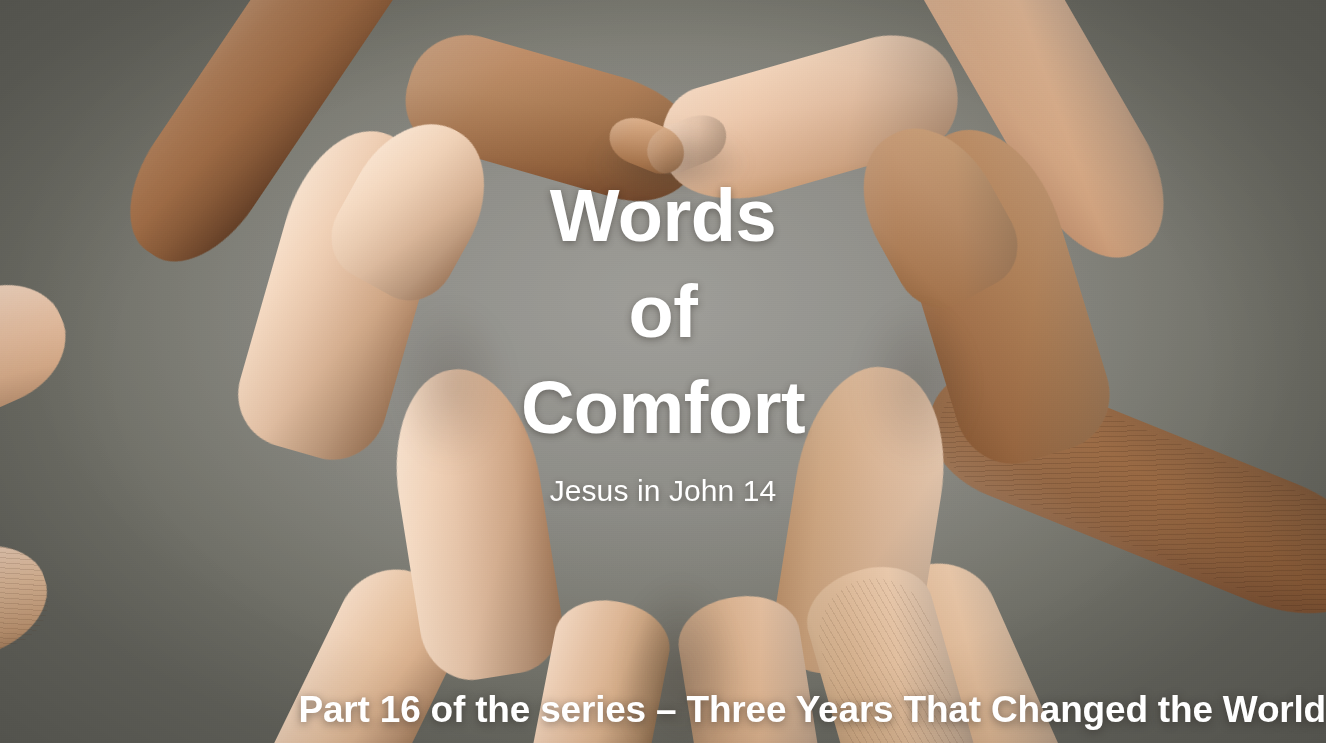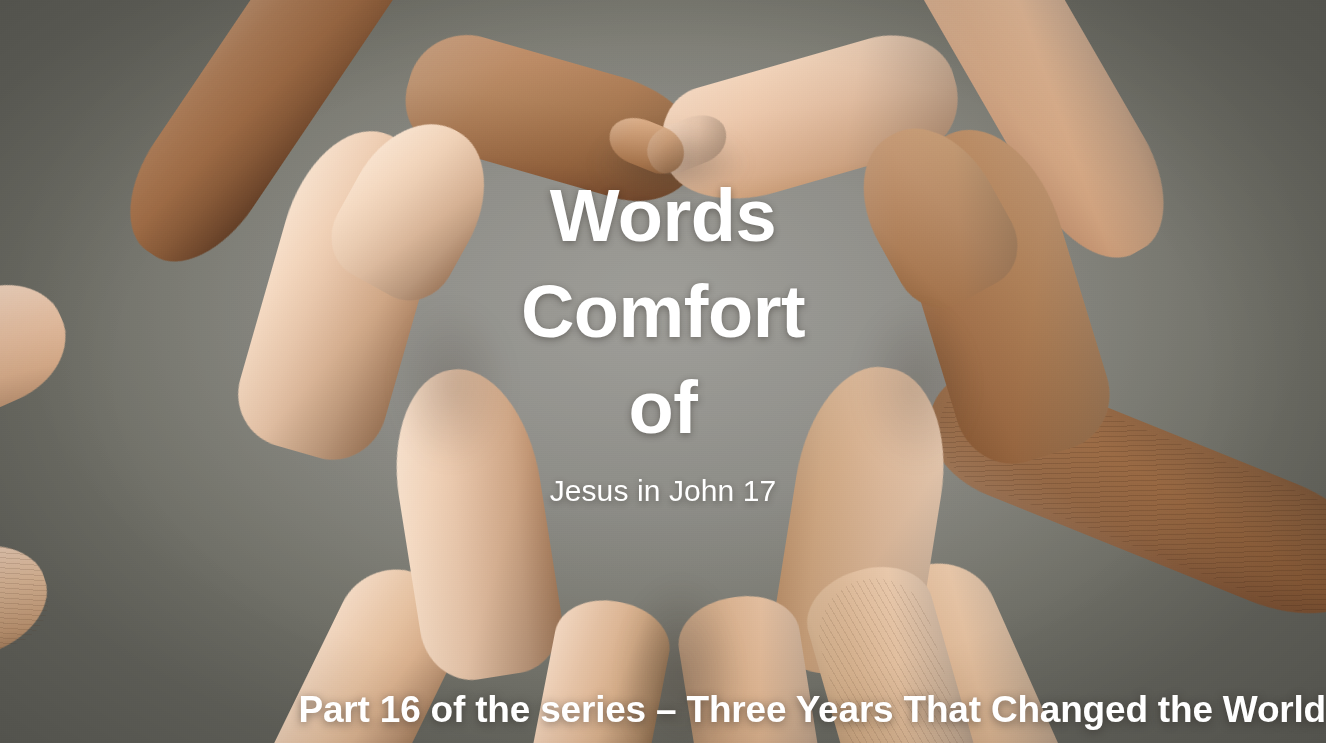--- a/index.html
+++ b/index.html
@@ -263,22 +263,22 @@
     <div class="shadow-soft" style="left:856px; top:300px; width:120px; height:170px; z-index:14; opacity:.55;"></div>
 
     <div class="vignette"></div>
     <div class="grain"></div>
   </div>
 
   <div id="text-layer">
 
     <div id="title-block">
       <div class="title-line">Words</div>
+      <div class="title-line">of</div>
       <div class="title-line">Comfort</div>
-      <div class="title-line">of</div>
     </div>
 
-    <div id="subtitle">Jesus in John 17</div>
+    <div id="subtitle">Jesus in John 14</div>
 
     <div id="series-banner">Part 16 of the series – Three Years That Changed the World</div>
   </div>
 
 </div>
 
 </body></html>

